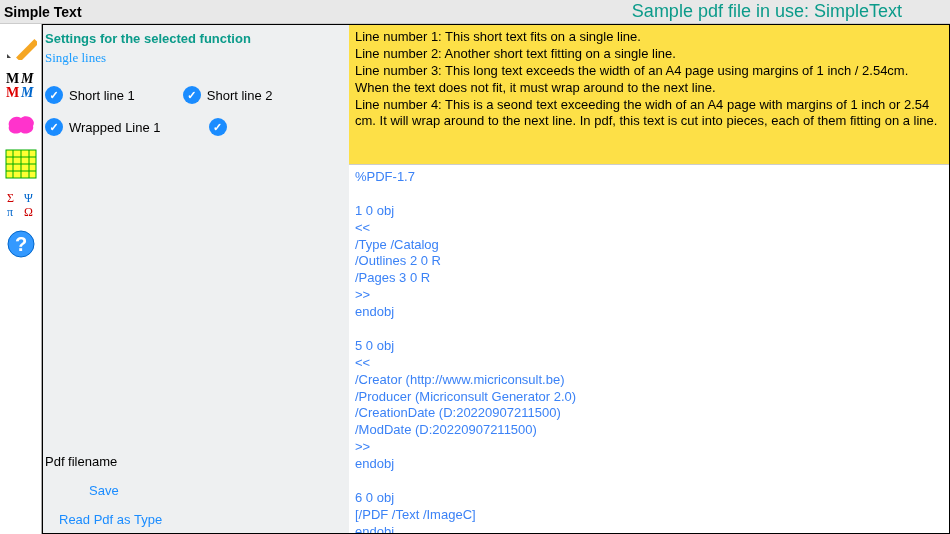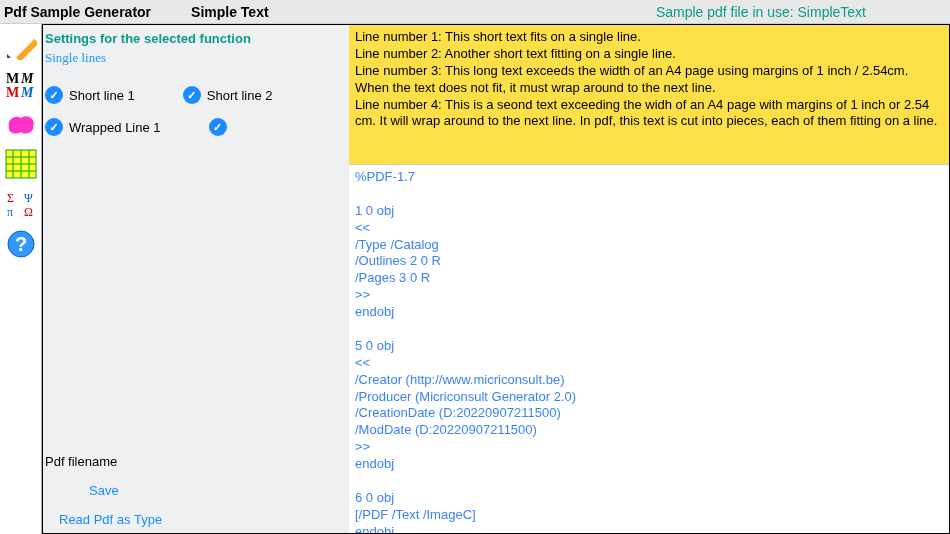--- a/index.html
+++ b/index.html
@@ -25,23 +25,23 @@
     color: #000;
     margin-right: 40px;
   }
   .topbar .subtitle {
     font-weight: bold;
     font-size: 14px;
     color: #000;
   }
   .topbar .fileinuse {
     margin-left: auto;
-    margin-right: 80px;
+    margin-right: 44px;
     color: #0b9b8a;
-    font-size: 14px;
+    font-size: 18px;
   }
   .main {
     display: flex;
     height: 510px;
   }
   .sidebar {
     width: 42px;
     background: #fff;
     border-right: 1px solid #aaa;
     display: flex;
@@ -169,21 +169,20 @@
     white-space: pre;
     font-family: Arial, Helvetica, sans-serif;
     flex: 1;
     overflow: hidden;
   }
 </style>
 </head>
 <body>
 
 <div class="topbar">
-  <span class="title">Pdf Sample Generator</span>
   <span class="subtitle">Simple Text</span>
   <span class="fileinuse">Sample pdf file in use: SimpleText</span>
 </div>
 
 <div class="main">
 
   <div class="sidebar">
     <div class="icon">
       <svg width="32" height="32" viewBox="0 0 32 32">
           <rect x="3" y="22" width="26" height="6" fill="#f5a623" transform="rotate(-45 16 16)"></rect>

